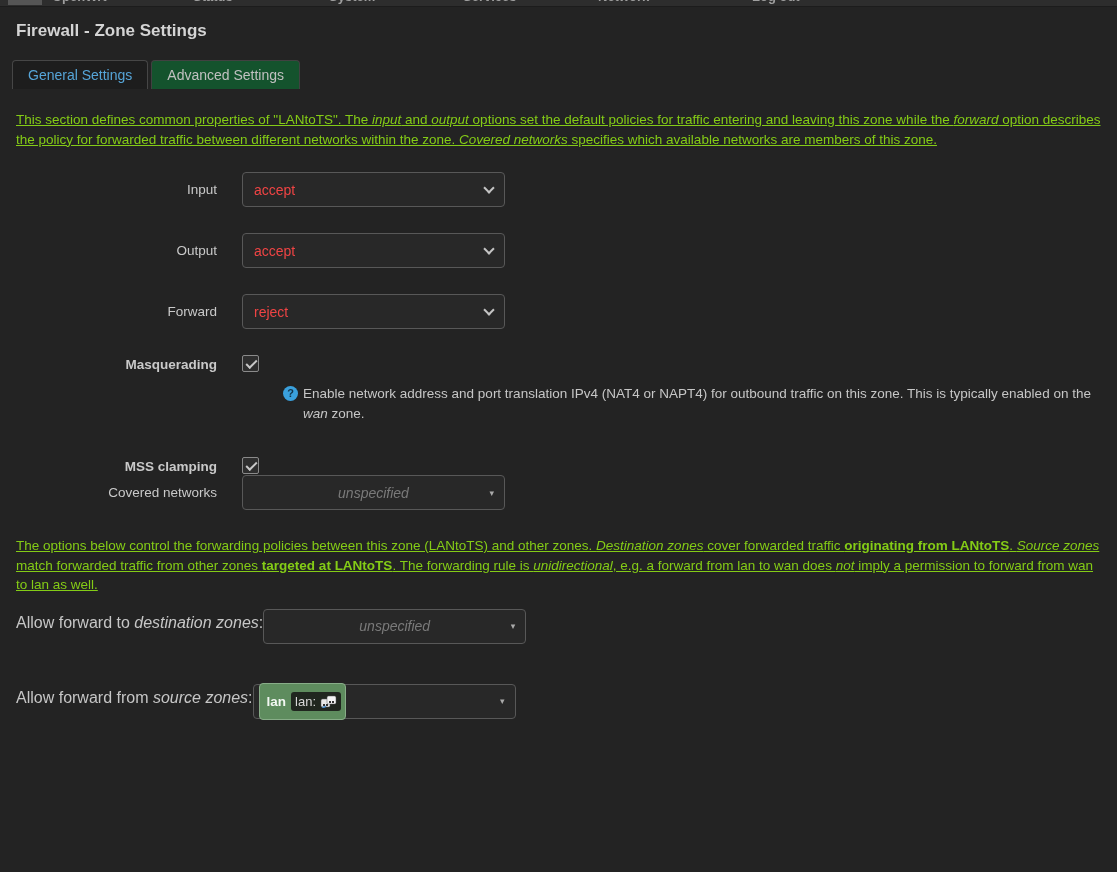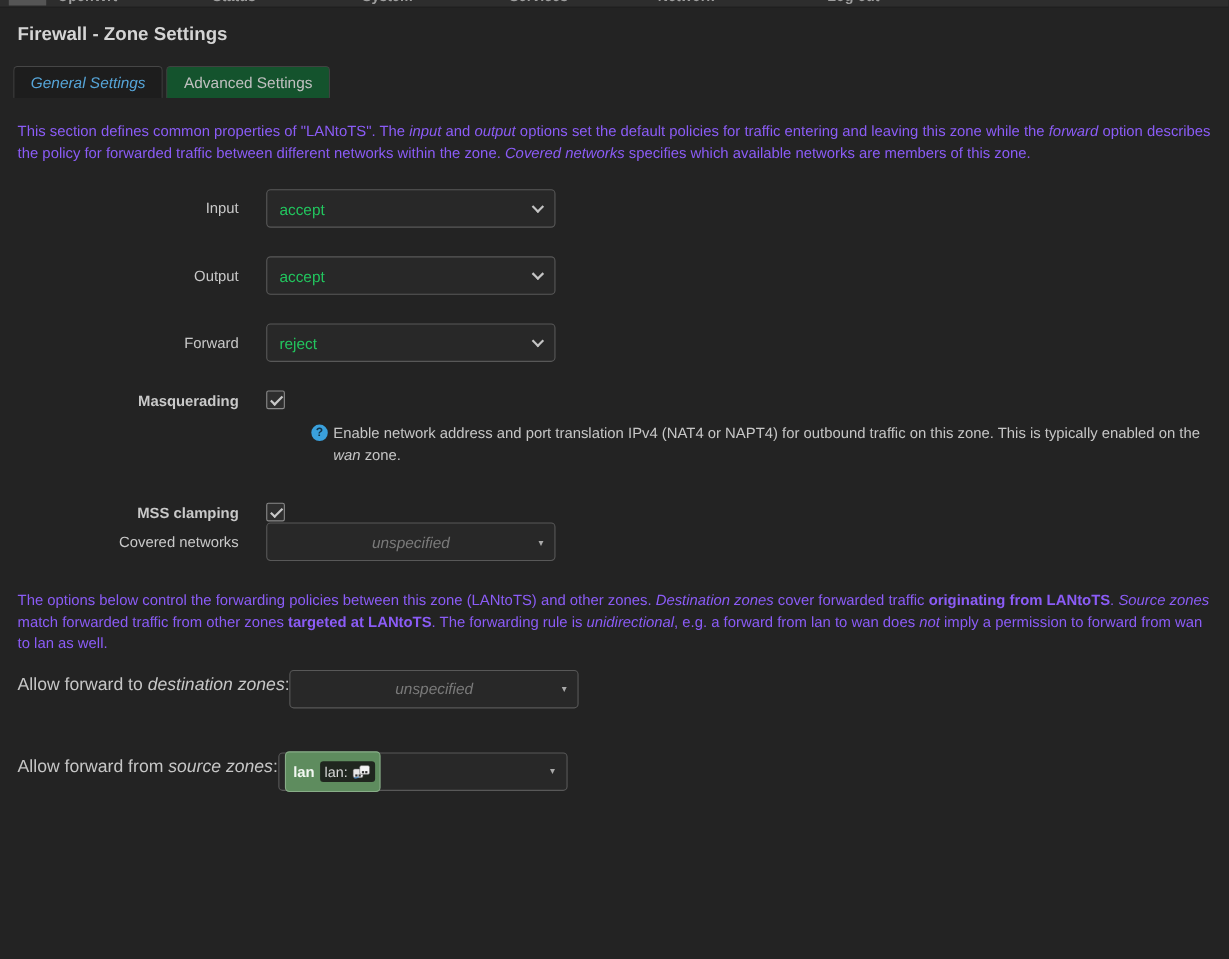--- a/index.html
+++ b/index.html
@@ -27,24 +27,24 @@
   h2.page-title { margin-top:14px; font-size:17px; line-height:20px; color:#d4d4d4; font-weight:bold; }
 
   
   .tabs { margin-top:19px; margin-left:-4px; display:flex; height:29px; align-items:flex-end; }
   .tab {
     height:29px; padding:0 15px; display:flex; align-items:center;
     background:#14532d; border:1px solid #414141; border-bottom:none;
     border-radius:4px 4px 0 0; margin-right:3px; font-size:14px; color:#c0c0c0;
     cursor:pointer;
   }
-  .tab.active { background:#1d1d1d; color:#56a5d8; border-color:#464646;font-style:italic; }
-
-  
-  p.desc { font-size:13.5px; line-height:19.5px; color:#8b5cf6; }
+  .tab.active { background:#1d1d1d; color:#56a5d8; border-color:#464646; }
+
+  
+  p.desc { font-size:13.5px; line-height:19.5px; color:#84cc16;text-decoration:underline; }
   .p1 { margin-top:21px; }
   .p2 { margin-top:25px; }
 
   
   .form1 { margin-top:23px; }
   .row { display:flex; margin-bottom:26px; }
   .row .lbl {
     width:226px; padding-right:25px; text-align:right; font-size:13.5px;
     color:#c9c9c9; padding-top:9px; line-height:17px;
   }
@@ -52,21 +52,21 @@
   .row.cbrow .lbl { padding-top:1px;font-weight:bold; }
 
   .txtinput {
     width:263px; height:35px; background:#282828; border:1px solid #585858;
     border-radius:4px; color:#d2d2d2; font-size:14px; padding:0 11px;
     font-family:"Liberation Sans", sans-serif; outline:none;
   }
   .selwrap { position:relative; width:263px; height:35px; }
   .selbox {
     width:263px; height:35px; background:#282828; border:1px solid #585858;
-    border-radius:4px; color:#22c55e; font-size:14px; padding:0 30px 0 11px;
+    border-radius:4px; color:#ef4444; font-size:14px; padding:0 30px 0 11px;
     display:flex; align-items:center; cursor:pointer;
   }
   .chev {
     position:absolute; right:12px; top:12px; width:8px; height:8px;
     border-right:2px solid #c4c4c4; border-bottom:2px solid #c4c4c4;
     transform:rotate(45deg); pointer-events:none;
   }
   .multisel {
     width:263px; height:35px; background:#282828; border:1px solid #585858;
     border-radius:4px; position:relative; display:flex; align-items:center;

